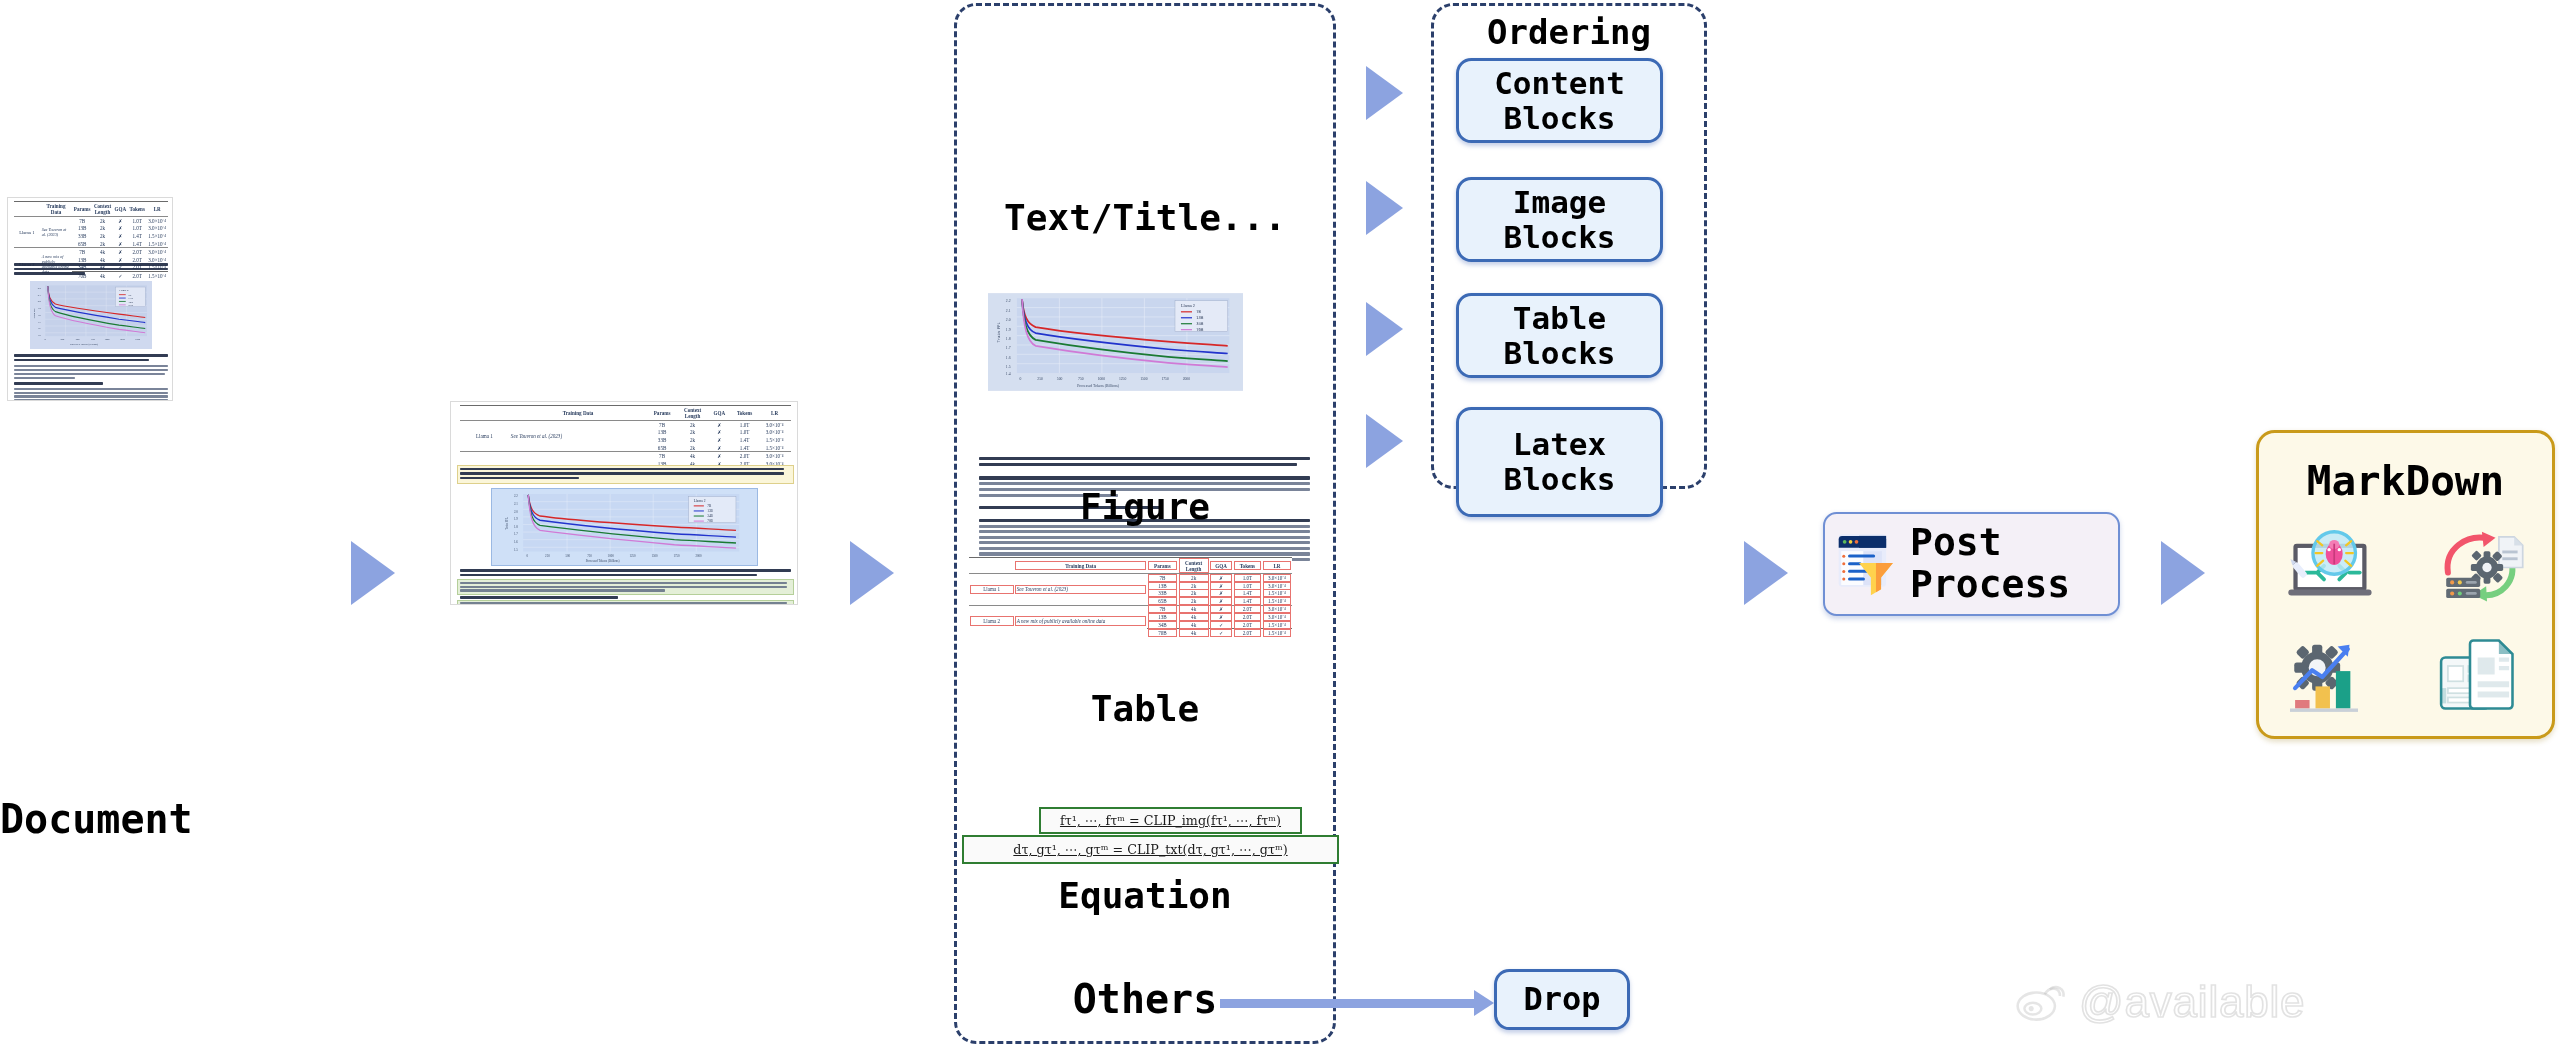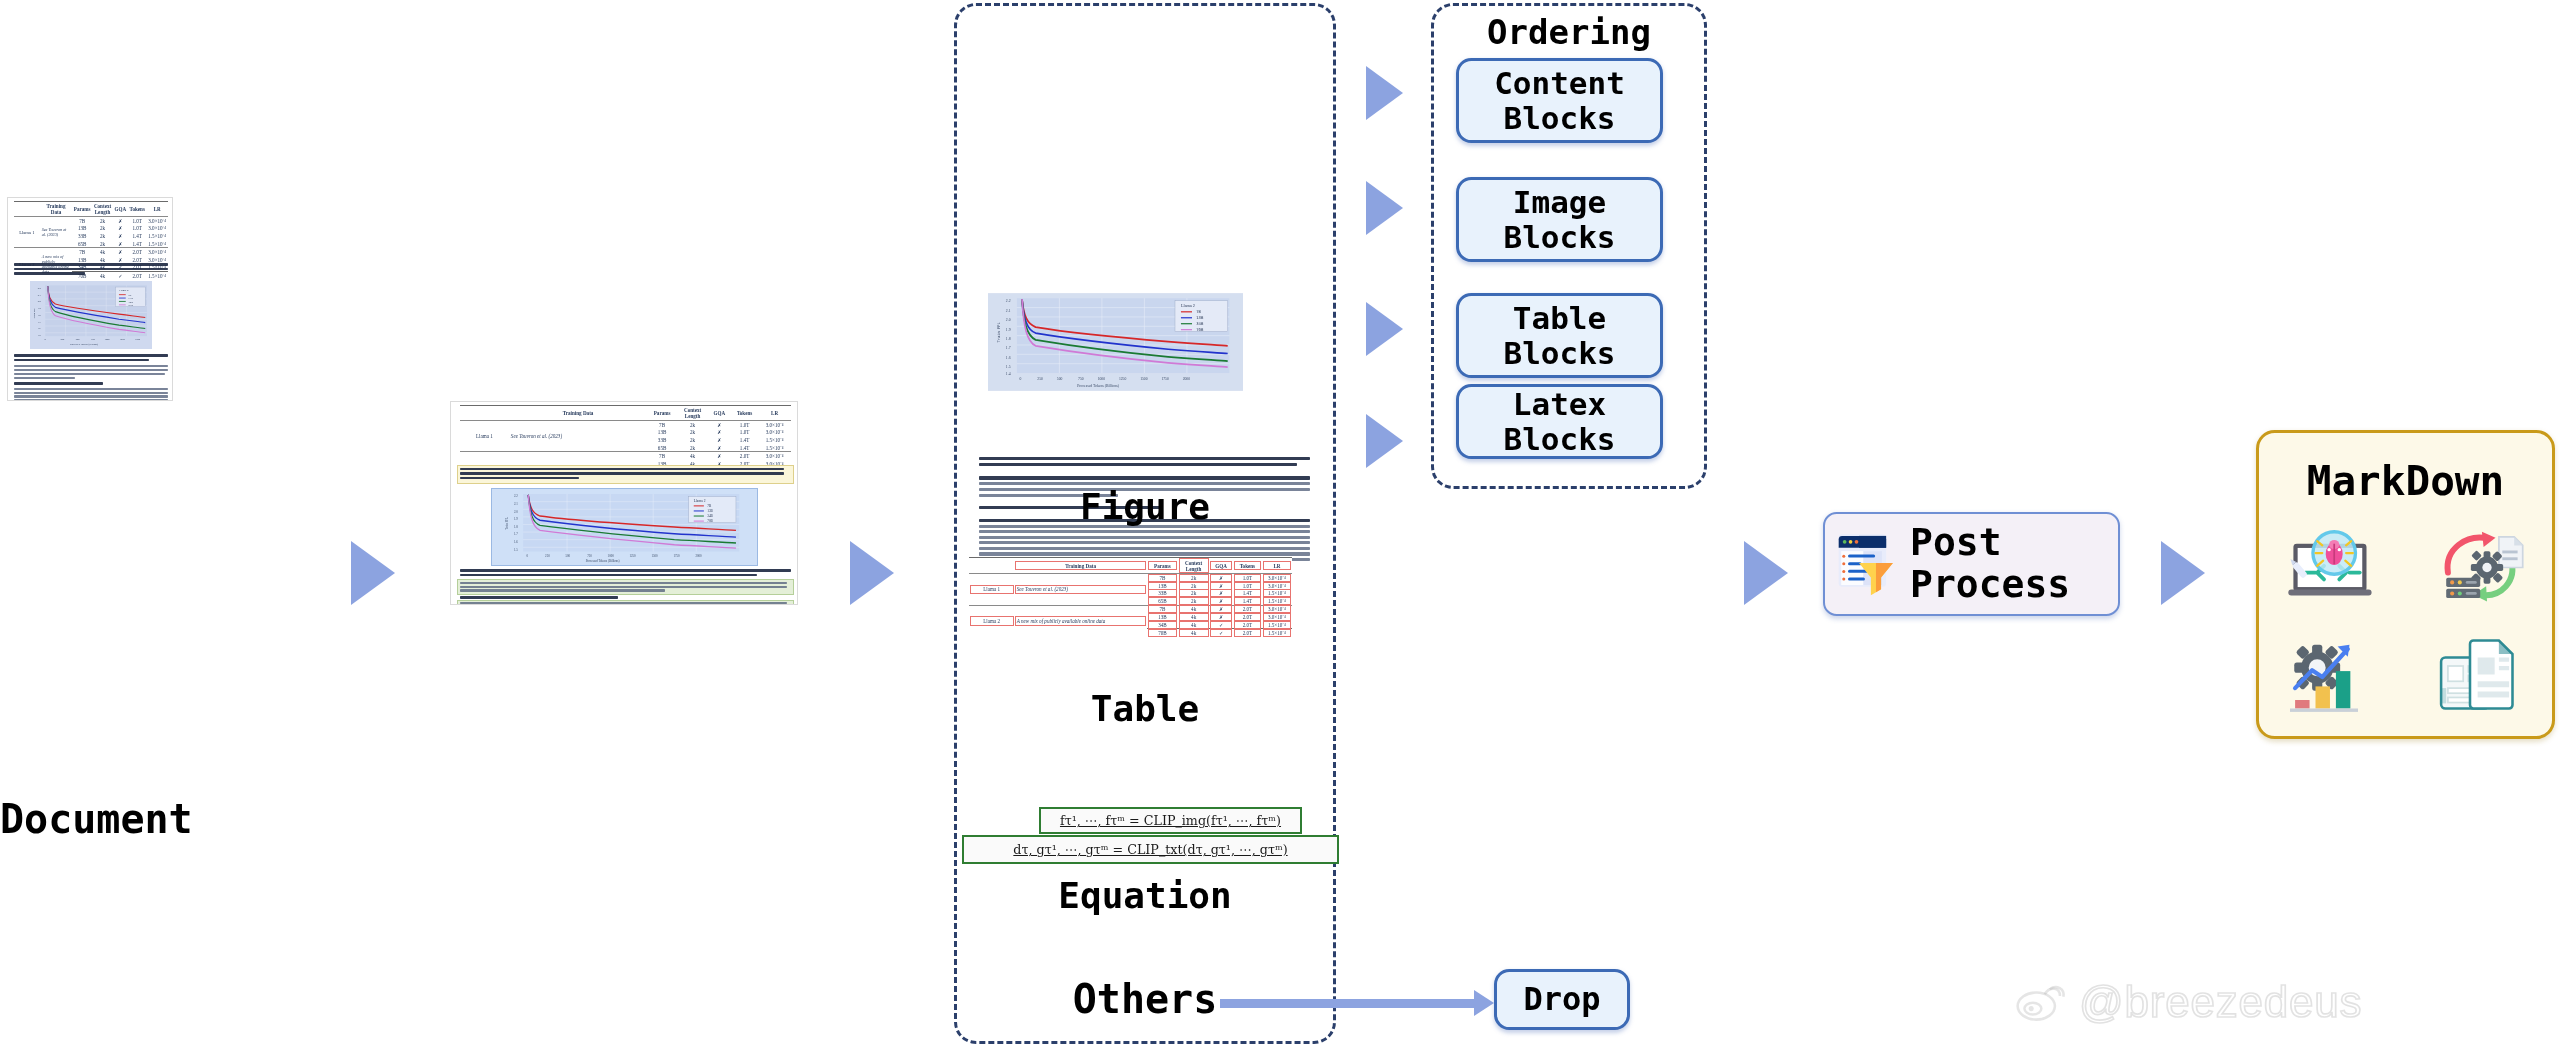--- a/index.html
+++ b/index.html
@@ -529,20 +529,21 @@
     <div class="txtline dk" style="height:3.4px;width:100%;margin-bottom:2.5px;"></div>
     <div class="txtline" style="height:3.1px;width:100%;margin-bottom:2.5px;"></div>
     <div class="txtline" style="height:3.1px;width:100%;margin-bottom:2.5px;"></div>
     <div class="txtline" style="height:3.1px;width:100%;margin-bottom:2.5px;"></div>
     <div class="txtline" style="height:3.1px;width:100%;margin-bottom:2.5px;"></div>
     <div class="txtline" style="height:3.1px;width:100%;margin-bottom:2.5px;"></div>
     <div class="txtline" style="height:3.1px;width:100%;margin-bottom:2.5px;"></div>
     <div class="txtline" style="height:3.1px;width:100%;margin-bottom:7.6px;"></div>
     <div style="text-align:center; font-size:6.8px; color:#55627c;">4</div>
   </div>
+  <div class="abs stage-label" style="left:954px; top:197px; width:382px; font-size:36px;">Text/Title...</div>
 
   <div class="abs" style="left:988px; top:293px; width:255px; height:98px;">
     <svg width="255" height="98" viewBox="0 0 300 115">
       <rect x="0" y="0" width="300" height="115" fill="#d5dff0"></rect>
       <rect x="34" y="6" width="250" height="88" fill="#c9d6ee"></rect>
       <g stroke="#ffffff" stroke-width="0.6" opacity="0.6">
         <line x1="34" y1="17" x2="284" y2="17"></line>
           <line x1="34" y1="28" x2="284" y2="28"></line>
         <line x1="34" y1="39" x2="284" y2="39"></line>
           <line x1="34" y1="50" x2="284" y2="50"></line>
@@ -804,21 +805,21 @@
 Blocks</span>
   </div>
   <div class="abs block-box" style="left:1456px; top:177px; width:207px; height:85px;">
     <span class="bb-text" style="font-size:31px;">Image
 Blocks</span>
   </div>
   <div class="abs block-box" style="left:1456px; top:293px; width:207px; height:85px;">
     <span class="bb-text" style="font-size:31px;">Table
 Blocks</span>
   </div>
-  <div class="abs block-box" style="left:1456px; top:384px; width:207px; height:75px;">
+  <div class="abs block-box" style="left:1456px; top:407px; width:207px; height:110px;">
     <span class="bb-text" style="font-size:31px;">Latex
 Blocks</span>
   </div>
 
   <div class="abs block-box" style="left:1494px; top:969px; width:136px; height:61px;">
     <span class="bb-text" style="font-size:32px;">Drop</span>
   </div>
 
   <div class="abs" style="left:1744px; top:541px;">
     <div class="tri-arrow"></div>
@@ -987,17 +988,17 @@
       <svg width="53" height="44" viewBox="0 0 62 52">
         <g fill="none" stroke="rgba(170,170,170,0.30)" stroke-width="3">
           <ellipse cx="26" cy="32" rx="22" ry="16"></ellipse>
           <ellipse cx="22" cy="35" rx="10" ry="7"></ellipse>
           <path d="M36 18 c6 -10 18 -8 18 2"></path>
           <path d="M42 12 c8 -6 18 0 16 9"></path>
         </g>
         <circle cx="20" cy="35" r="3" fill="rgba(170,170,170,0.30)"></circle>
       </svg>
     </span>
-    <span class="wm-text">@breezedeus</span>
+    <span class="wm-text">@available</span>
   </div>
 
 </div>
 
 
 </body></html>

